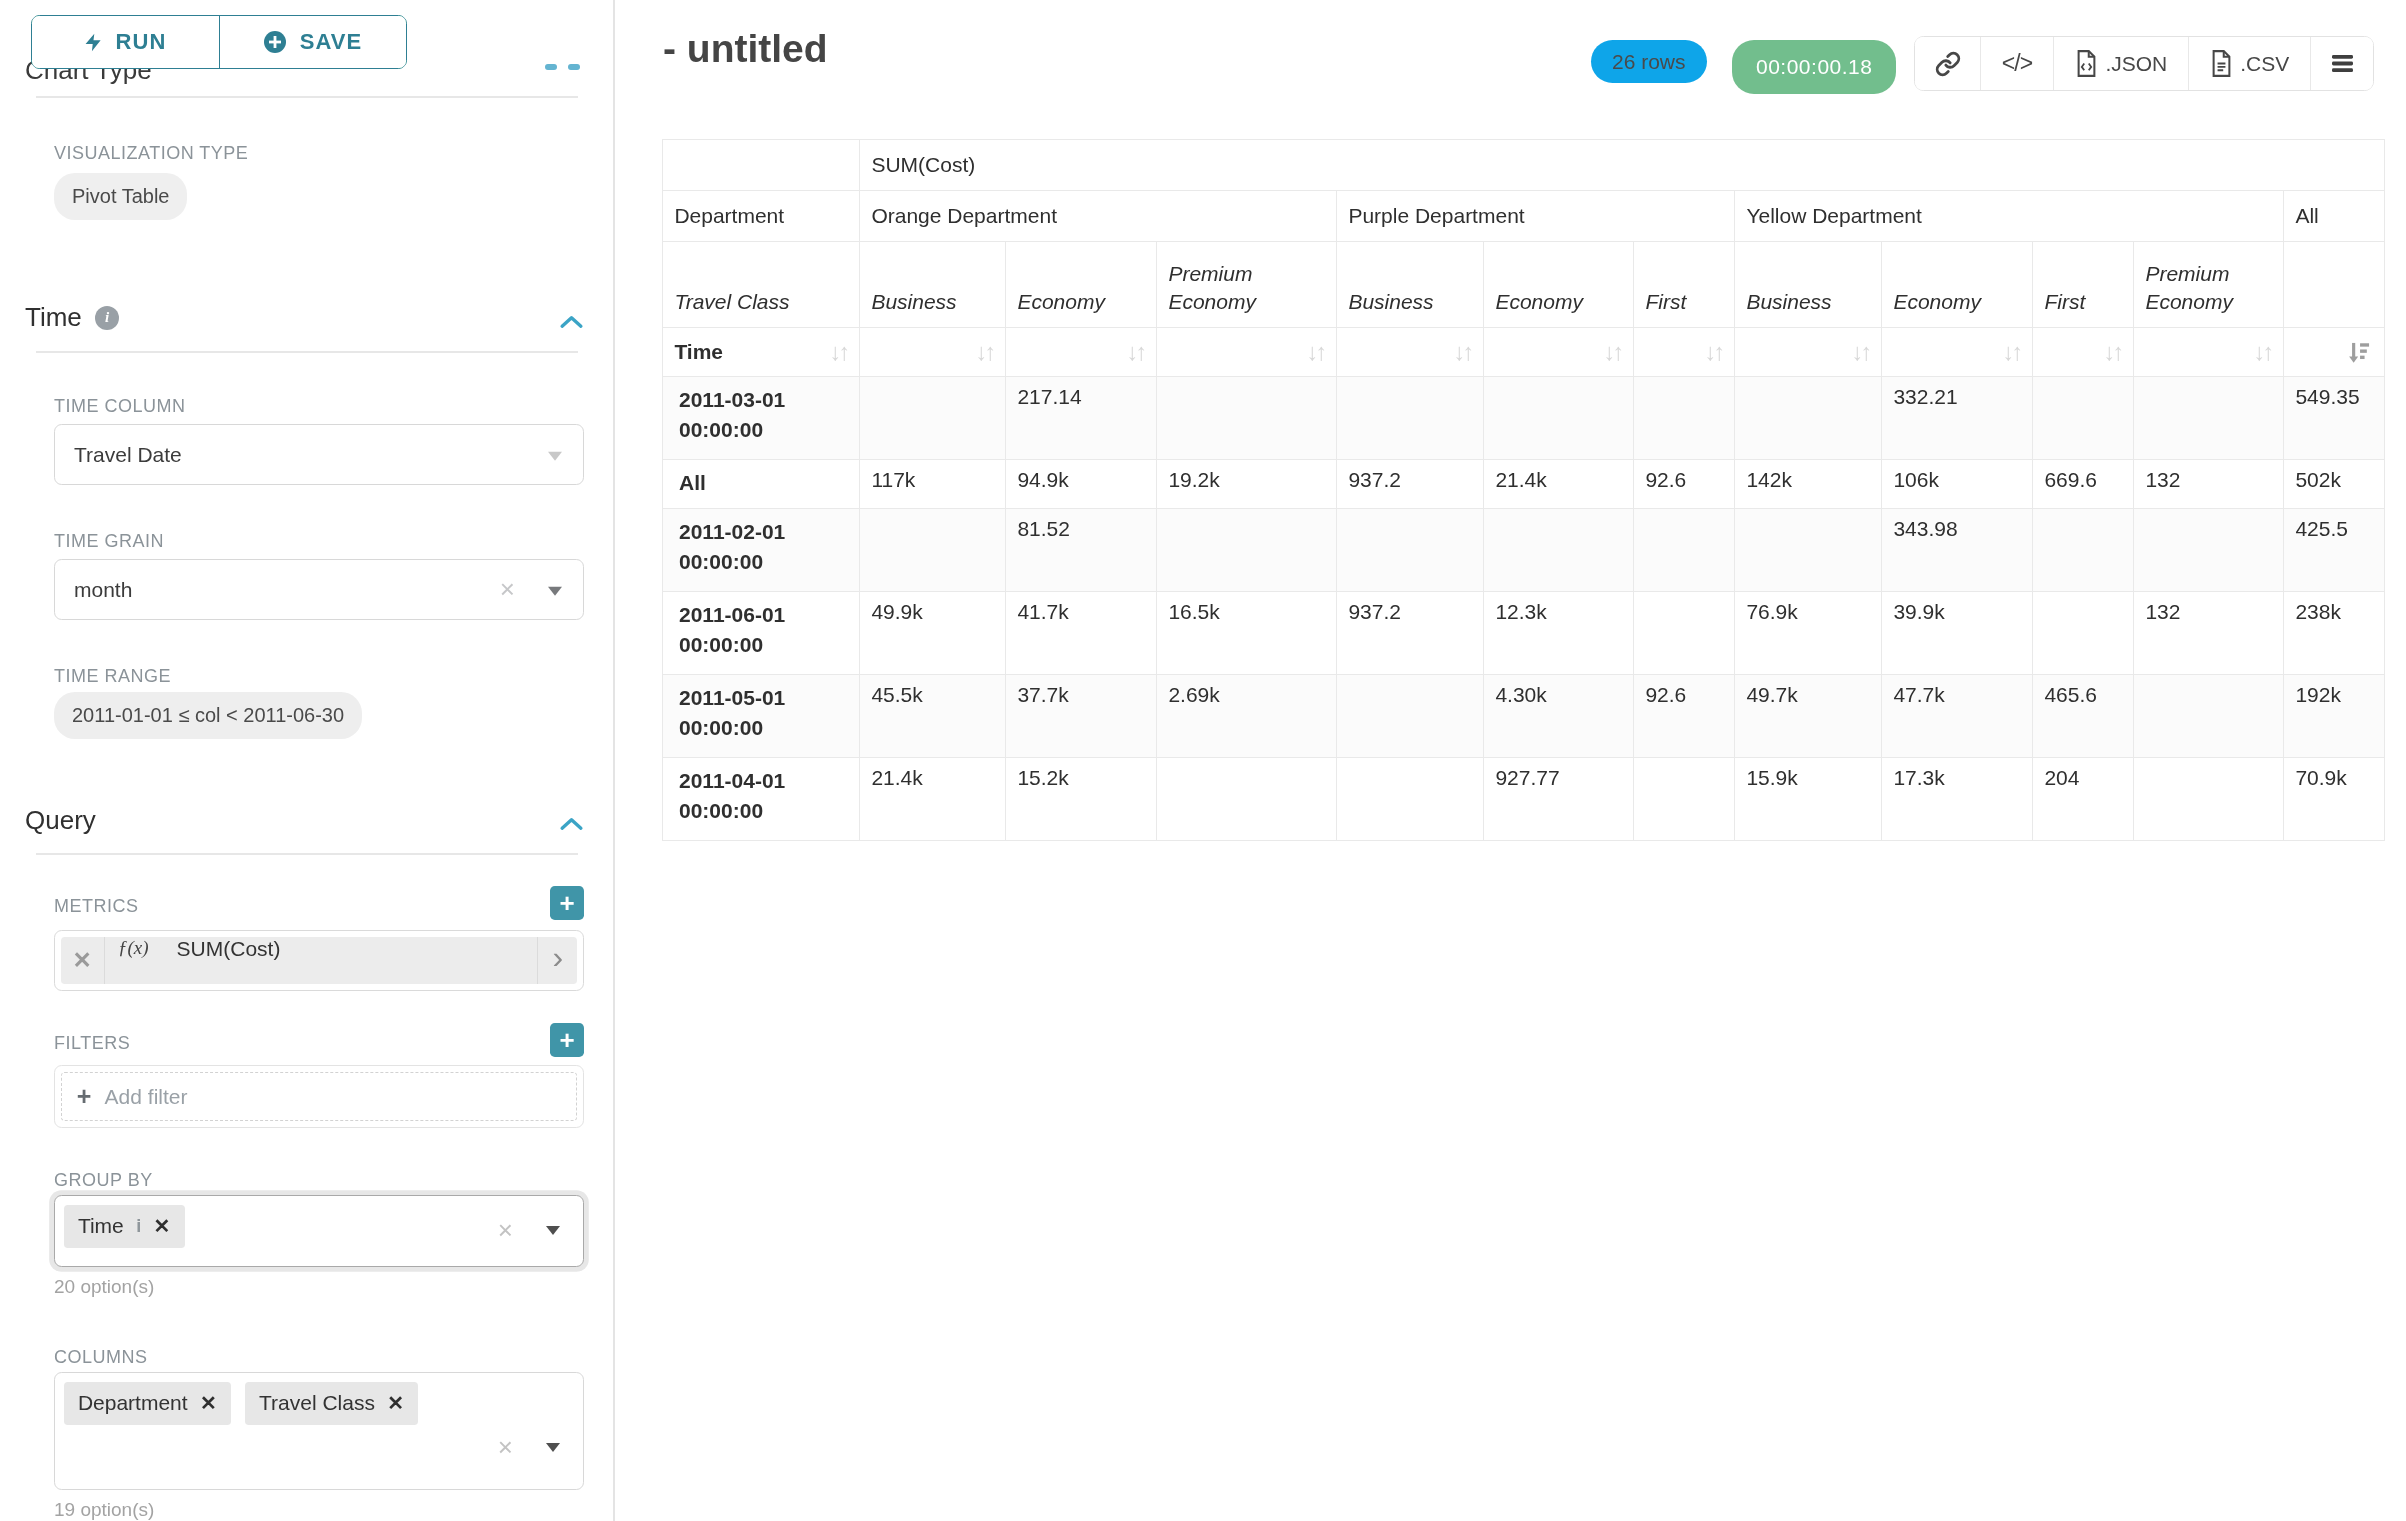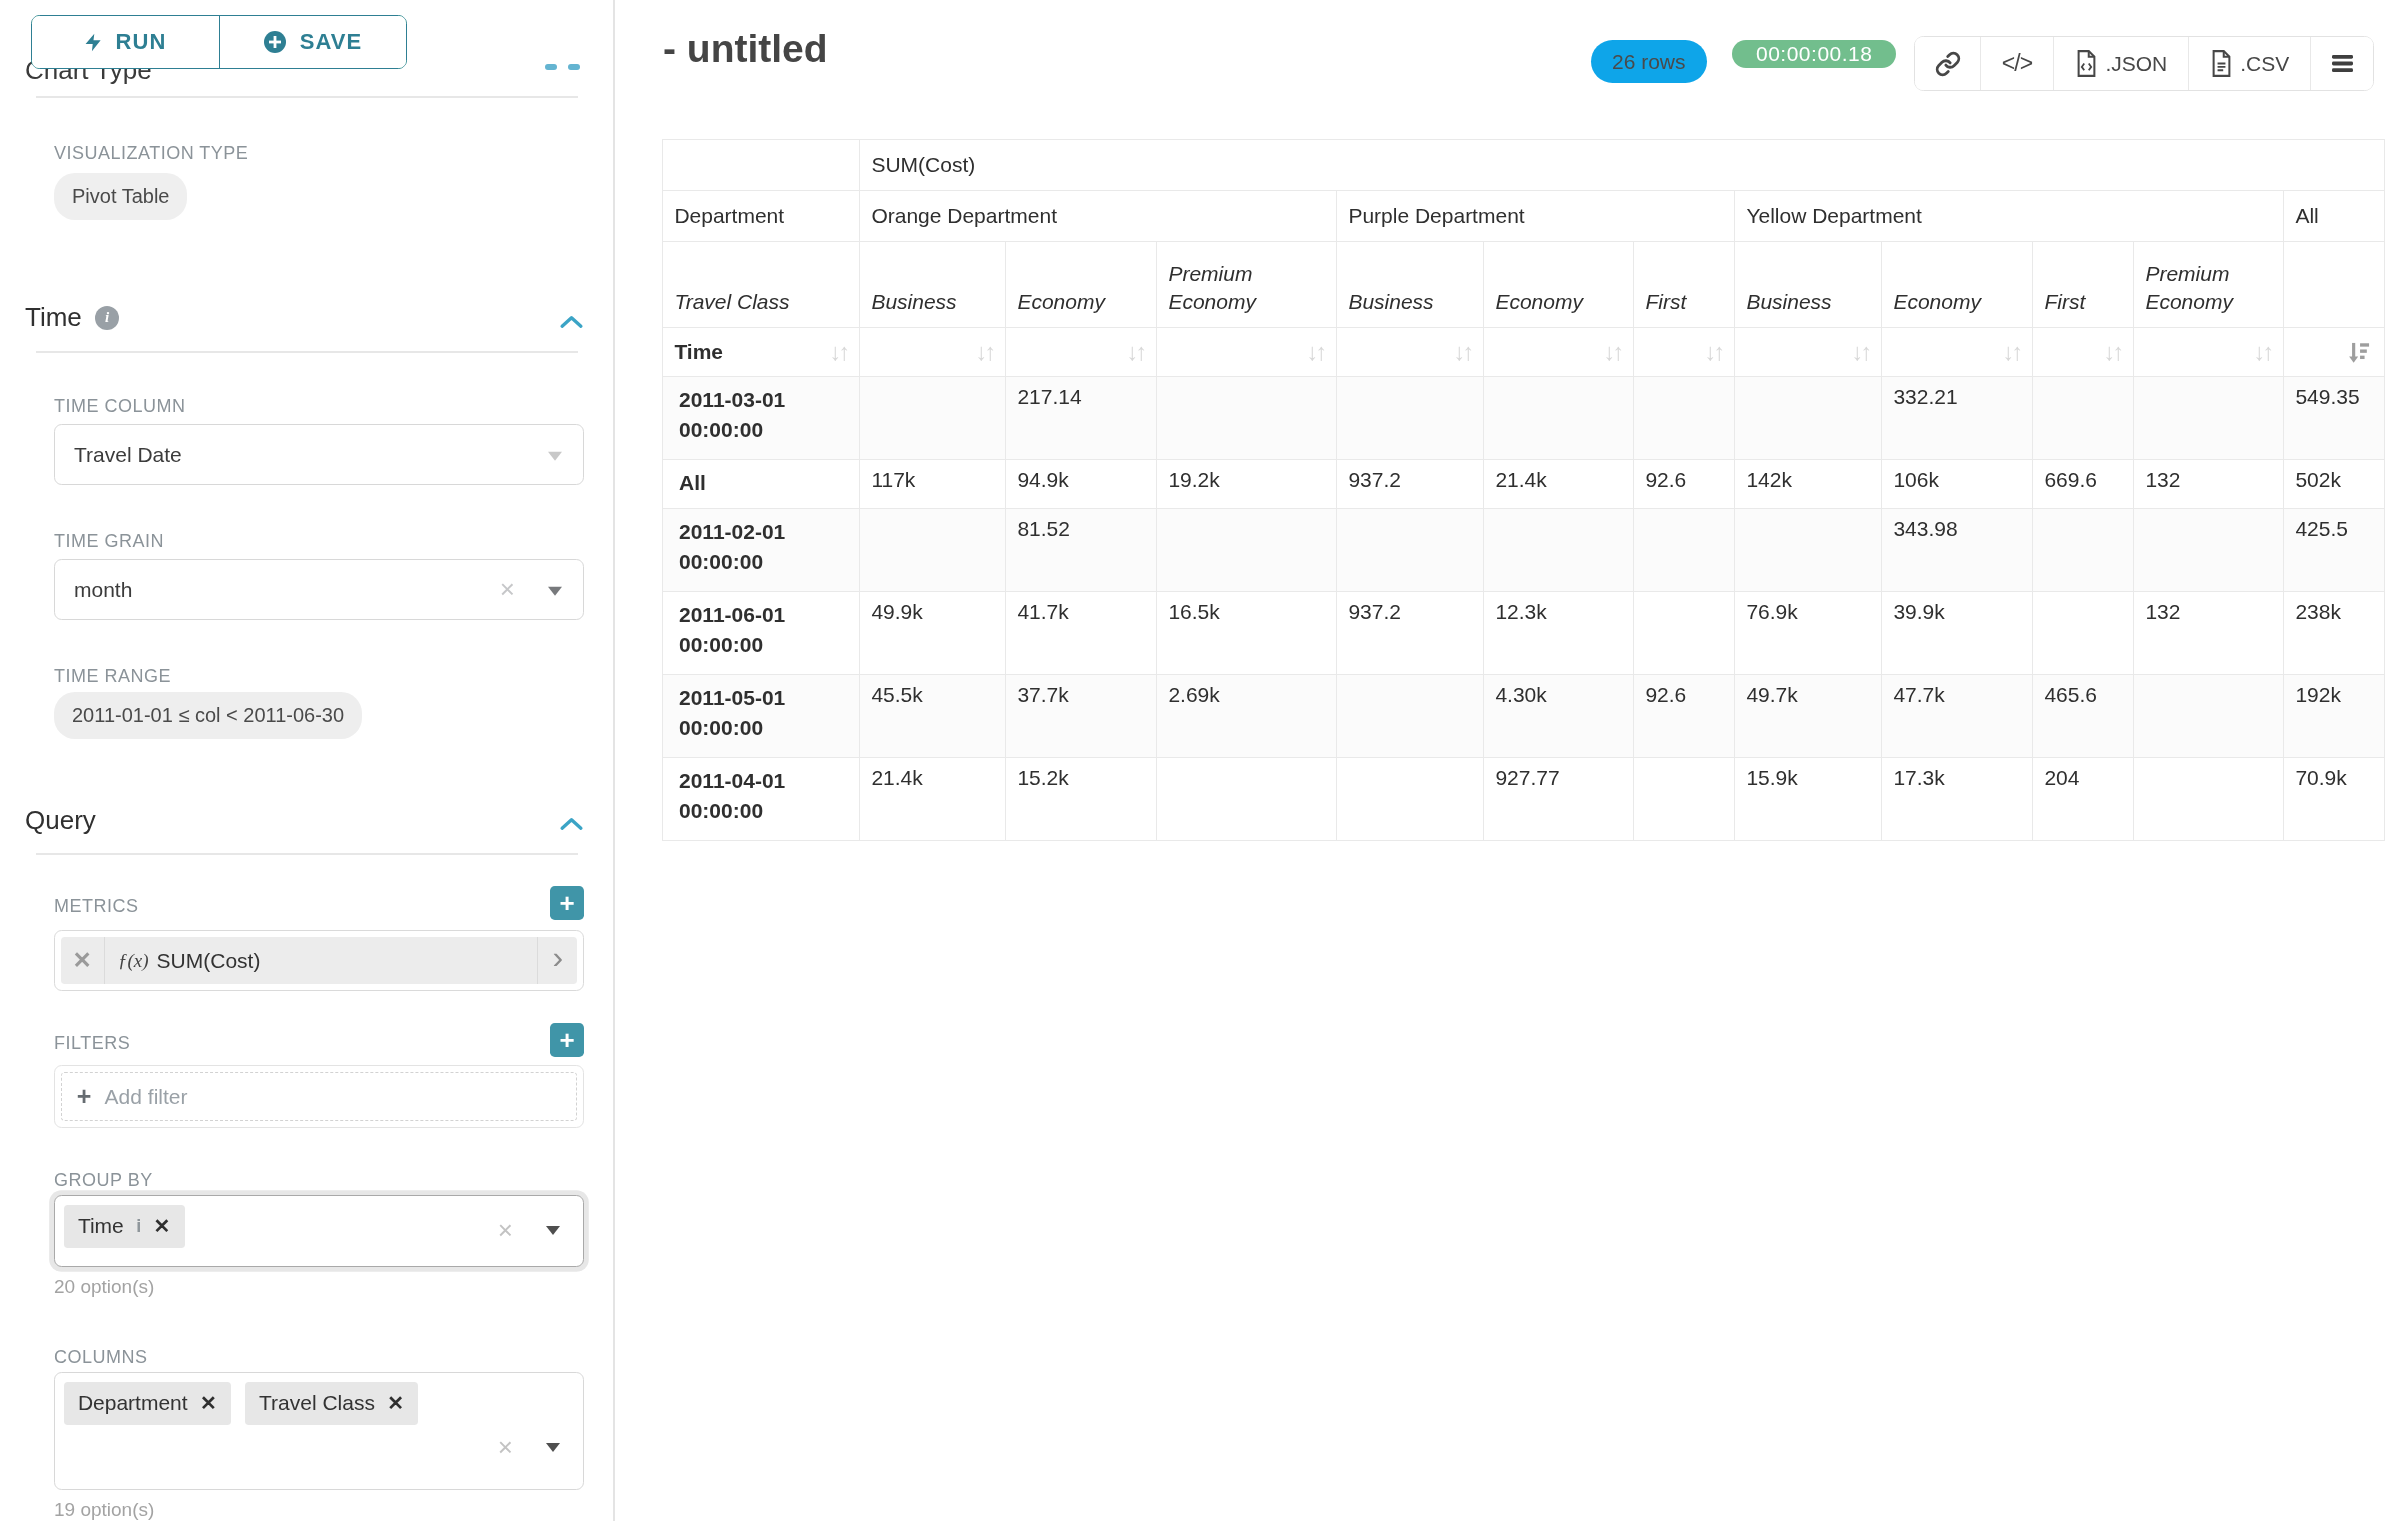--- a/index.html
+++ b/index.html
@@ -52,21 +52,21 @@
 
   .plus-btn { position:absolute; left:550px; width:34px; height:34px; border-radius:4.8px;
               background:#4095a8; color:#fff; font-size:26px; font-weight:700;
               display:flex; align-items:center; justify-content:center; line-height:1; }
 
   .metric-box { position:absolute; left:54px; top:930px; width:530px; height:61px;
                 border:1.9px solid #dadada; border-radius:7.6px; padding:5.7px; }
   .metric-inner { display:flex; height:100%; background:#ececec; border-radius:3.8px; align-items:stretch; }
   .metric-x { width:44px; display:flex; align-items:center; justify-content:center;
               color:#9a9a9a; font-size:23px; font-weight:700; border-right:1.9px solid #dbdbdb; }
-  .metric-label { flex:1; display:flex; align-items:center; gap:8px; padding-left:13.3px;
+  .metric-label { flex:1; display:flex; align-items:flex-start; gap:28px; padding-left:13.3px;
                   font-size:21px; color:#333; }
   .fx { font-family:"Liberation Serif", serif; font-style:italic; font-size:19px; color:#444; }
   .metric-chev { width:40px; display:flex; align-items:center; justify-content:center;
                  color:#8c8c8c; font-size:32px; border-left:1.9px solid #dbdbdb; padding-bottom:5.7px;}
 
   .addfilter-outer { position:absolute; left:54px; top:1065px; width:530px; height:63px;
                      border:1.9px solid #e3e3e3; border-radius:7.6px; padding:5.7px; }
   .addfilter-inner { height:100%; border:1.9px dashed #d2d2d2; border-radius:3.8px;
                      display:flex; align-items:center; gap:13.3px; padding-left:15px;
                      color:#9aa1a7; font-size:21px; }
@@ -83,21 +83,21 @@
   .tag-i { color:#8f969b; font-weight:700; font-size:18px; }
   .ctl-clear { position:absolute; font-size:26px; color:#c3c3c3; }
   .ctl-caret { position:absolute; width:0; height:0; border-left:7.6px solid transparent;
                border-right:7.6px solid transparent; border-top:9.5px solid #4f4f4f; }
 
   
   .page-title { position:absolute; left:663px; top:27px; font-size:39px; color:#454545; }
   .rowcount-pill { position:absolute; left:1591px; top:40px; height:43px; border-radius:22px;
                    background:#0ea5e9; color:#4a4a4a; font-size:21px; padding:0 21px;
                    display:flex; align-items:center; }
-  .timer-pill { position:absolute; left:1732px; top:40px; height:28px; border-radius:22px;
+  .timer-pill { position:absolute; left:1732px; top:40px; height:54px; border-radius:22px;
                 background:#72be8d; color:#fff; font-size:21px; padding:0 24px;
                 display:flex; align-items:center; letter-spacing:0.5px; }
   .toolbar { position:absolute; left:1914px; top:36px; height:55px; display:flex;
              border:1.9px solid #e2e2e2; border-radius:9.5px; background:#fff; }
   .toolbar .tb { display:flex; align-items:center; justify-content:center; gap:7.6px;
                  color:#474747; font-size:21px; font-weight:500; background:#fff; border:none;
                  font-family:inherit; cursor:pointer; }
   .toolbar .tb + .tb { border-left:1.9px solid #e8e8e8; }
   .toolbar .tb:first-child{ border-radius:7.6px 0 0 7.6px; }
   .toolbar .tb:last-child{ border-radius:0 7.6px 7.6px 0; }

